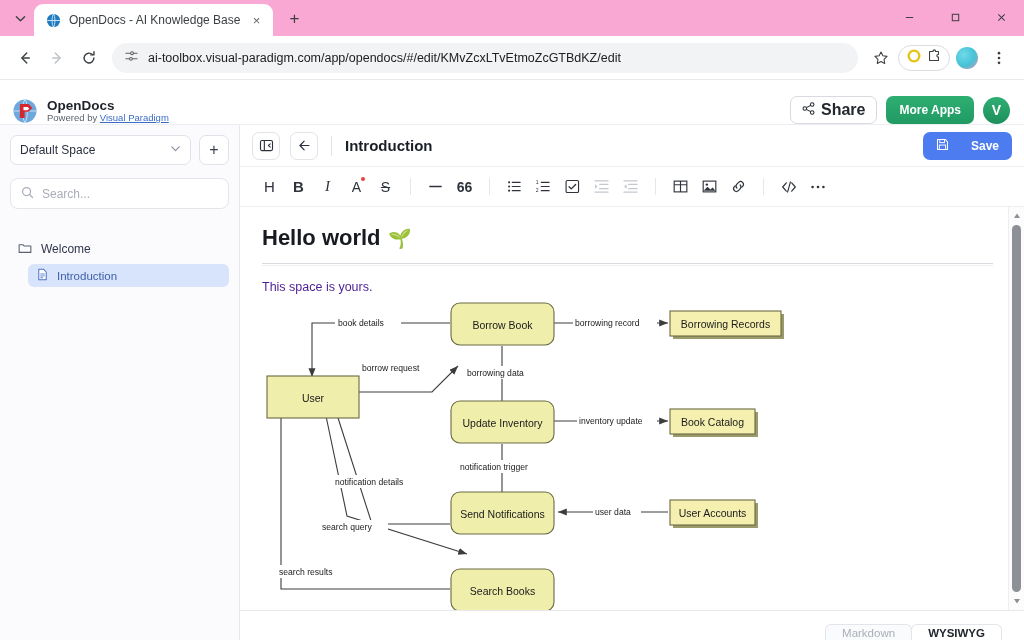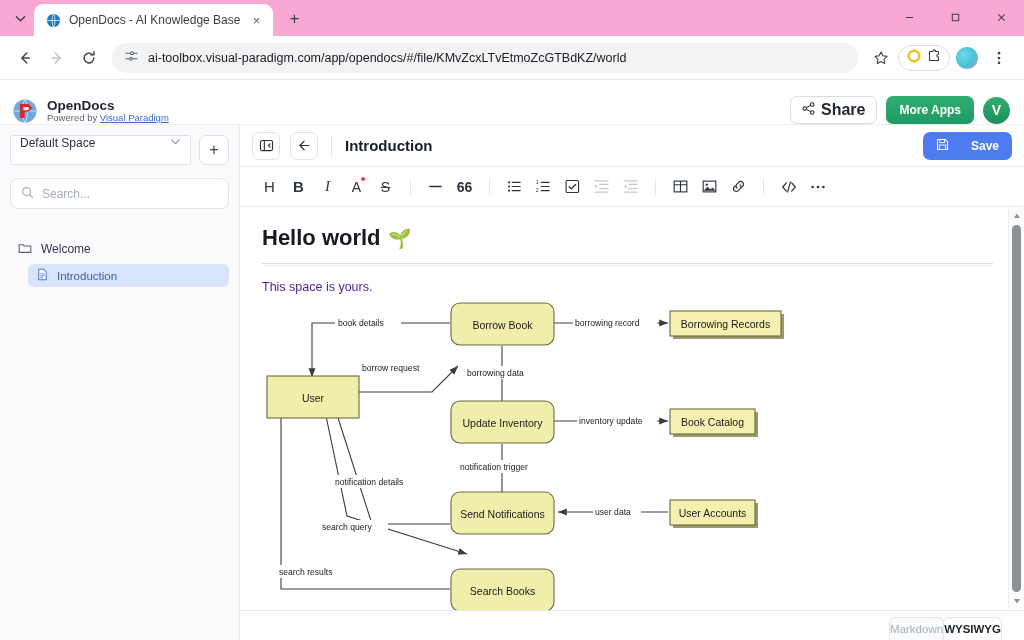--- a/index.html
+++ b/index.html
@@ -91,22 +91,22 @@
 
   
   .app-body { flex: 1; display: flex; min-height: 0; }
 
   .sidebar {
     width: 240px; flex: none; background: #fbfbfd; border-right: 1px solid #e6e8ec;
     display: flex; flex-direction: column; padding: 10px 10px 0 10px;
   }
   .space-row { display: flex; gap: 8px; align-items: center; }
   .space-select {
-    flex: 1; height: 30px; border: 1px solid #dfe2e8; border-radius: 2px; background: #fff;
-    display: flex; align-items: flex-start; padding: 0 9px; font-size: 12px; color: #2b3040;
+    flex: 1; height: 30px; border: 1px solid #dfe2e8; border-radius: 7px; background: #fff;
+    display: flex; align-items: center; padding: 0 9px; font-size: 12px; color: #2b3040;
   }
   .space-select .chev { margin-left: auto; color: #8a8f9c; }
   .space-add {
     width: 30px; height: 30px; border: 1px solid #dfe2e8; border-radius: 7px; background: #fff;
     display: flex; align-items: center; justify-content: center; color: #3b4152; font-size: 16px; font-weight: 300;
   }
   .search-box {
     margin-top: 13px; height: 31px; border: 1px solid #e2e5ea; border-radius: 8px; background: #fff;
     display: flex; align-items: center; gap: 8px; padding: 0 10px;
   }
@@ -172,21 +172,21 @@
     display: flex; flex-direction: column; align-items: center; padding: 2px 0; }
   .vs-arrow { width: 14px; height: 14px; display: flex; align-items: center; justify-content: center; color: #8b8f96; font-size: 8px; }
   .vs-track { flex: 1; width: 100%; display: flex; justify-content: center; padding: 2px 0; }
   .vs-thumb { width: 9px; height: 100%; background: #8d9096; border-radius: 5px; }
 
   .statusbar {
     height: 30px; flex: none; border-top: 1px solid #e6e8ec; background: #fff;
     display: flex; align-items: flex-end; justify-content: flex-end; padding: 0 22px 0 0;
   }
   .seg {
-    height: 23px; display: flex; align-items: center; padding: 0 0; font-size: 11.5px;
+    height: 16px; display: flex; align-items: center; padding: 0 16px; font-size: 11.5px;
     border: 1px solid #e2e5ea; border-bottom: none; border-radius: 6px 6px 0 0;
   }
   .seg.inactive { color: #a9aeb8; background: #fafbfc; }
   .seg.active { color: #22262e; background: #fff; font-weight: bold; margin-left: -1px; }
 </style>
 </head>
 <body>
 
 <div class="browser">
 
@@ -246,21 +246,21 @@
         </svg>
     </div>
     <div class="omnibox">
       <span>
         <svg width="15" height="15" viewBox="0 0 16 16">
           <path d="M2 4.5h5M10 4.5h4M2 10.5h4M9 10.5h5" stroke="#5f6368" stroke-width="1.1" stroke-linecap="round"></path>
           <circle cx="8.6" cy="4.5" r="1.5" stroke="#5f6368" stroke-width="1.1" fill="none"></circle>
           <circle cx="7.4" cy="10.5" r="1.5" stroke="#5f6368" stroke-width="1.1" fill="none"></circle>
         </svg>
       </span>
-      <span class="url">ai-toolbox.visual-paradigm.com/app/opendocs/#/file/KMvZcxLTvEtmoZcGTBdKZ/world</span>
+      <span class="url">ai-toolbox.visual-paradigm.com/app/opendocs/#/edit/KMvZcxLTvEtmoZcGTBdKZ/edit</span>
     </div>
     <div class="chrome-right">
       <div class="navbtn">
         <svg width="16" height="16" viewBox="0 0 18 18">
             <path d="M9 2.2l2.1 4.3 4.7.7-3.4 3.3.8 4.7L9 13l-4.2 2.2.8-4.7L2.2 7.2l4.7-.7z" stroke="#3c4043" stroke-width="1.2" fill="none" stroke-linejoin="round"></path>
           </svg>
       </div>
       <div class="ext-pill">
         <span>
           <svg width="16" height="16" viewBox="0 0 18 18">

